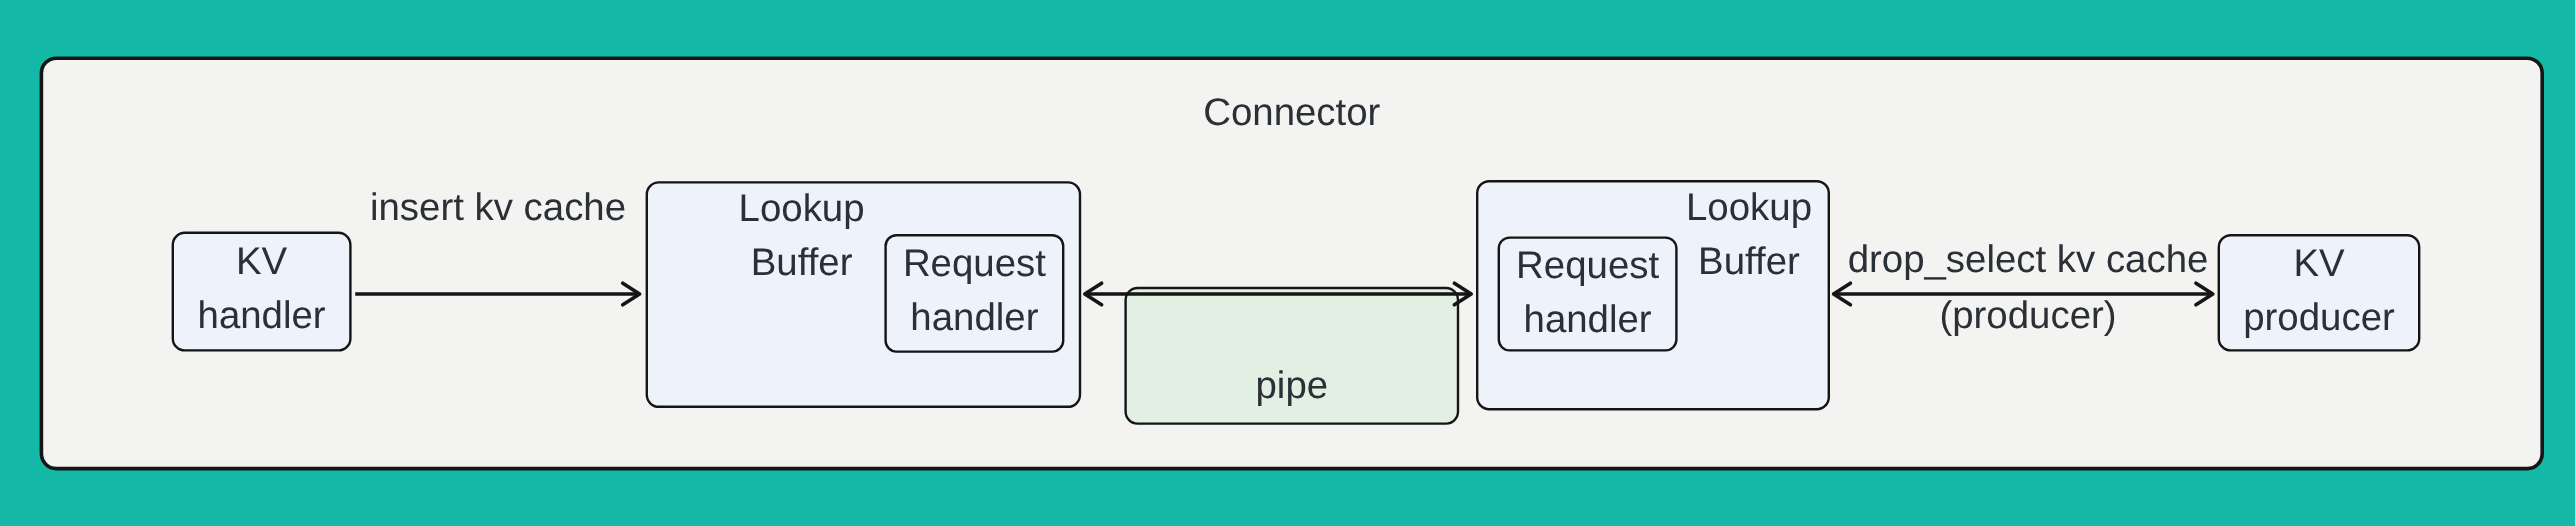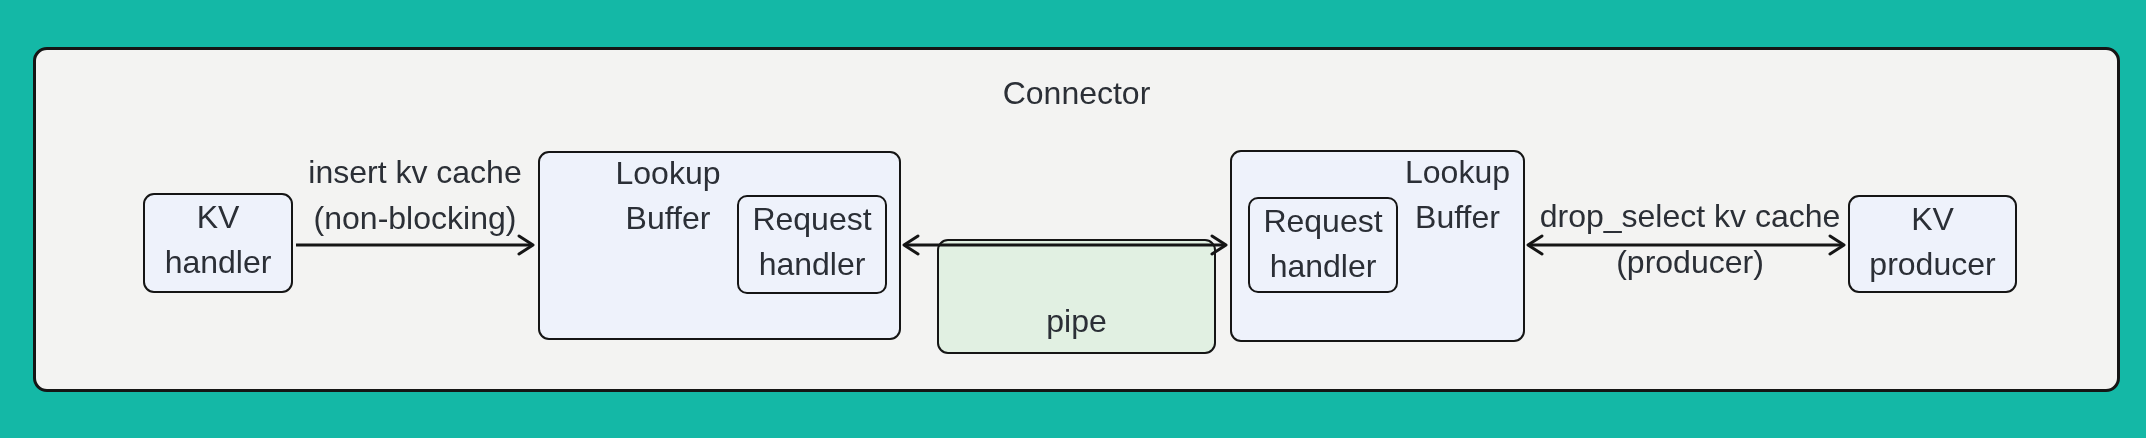--- a/index.html
+++ b/index.html
@@ -105,21 +105,20 @@
 
   <div class="title">Connector</div>
 
   <div class="node kv-producer">
     <div>KV</div>
     <div>handler</div>
   </div>
 
   <div class="edge-label lbl-insert">
     <div><span class="b">insert</span><span> kv cache</span></div>
-    <div><span>(</span><span class="b">non-blocking</span><span>)</span></div>
   </div>
 
   <div class="node lookup-left"></div>
   <div class="inner-label lbl-lookup-left">
     <div>Lookup</div>
     <div>Buffer</div>
   </div>
   <div class="node req-left">
     <div>Request</div>
     <div>handler</div>

